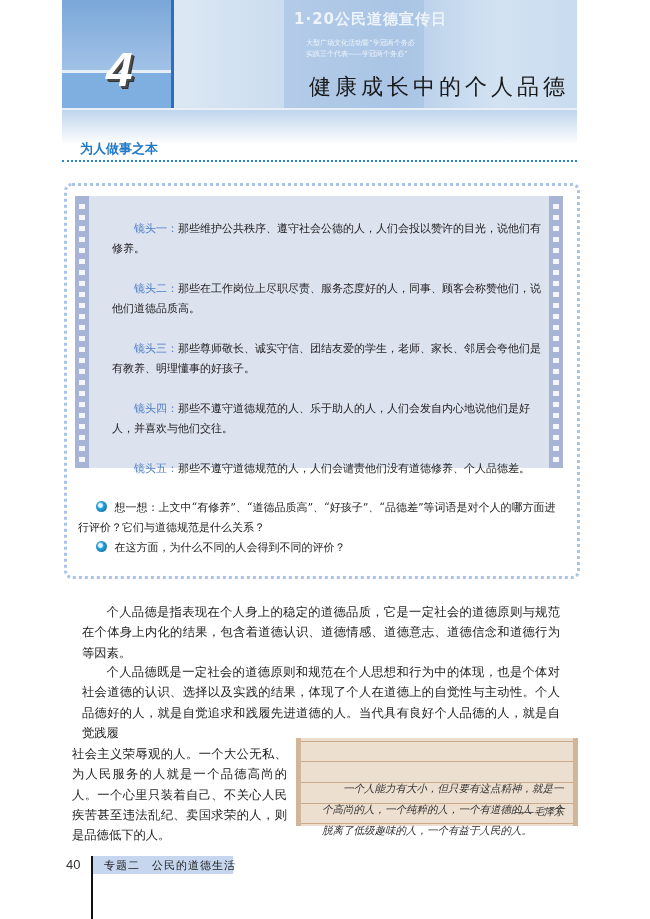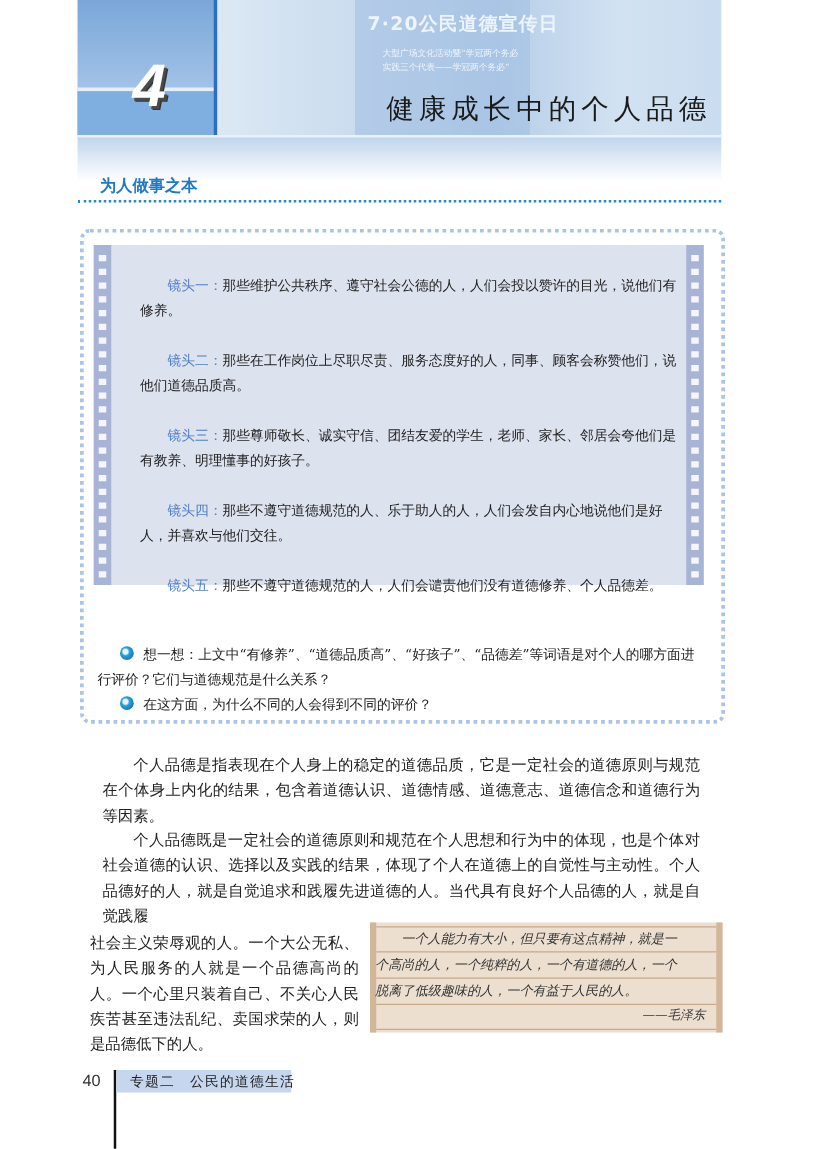--- a/index.html
+++ b/index.html
@@ -33,56 +33,56 @@
      border:3px dotted #a9c4e6; border-radius:8px; }
   .film { position:absolute; left:75px; top:196px; width:488px; height:272px; background:#dde2ef; }
   .sprocket { position:absolute; top:196px; width:14px; height:272px; background:#a8b4d6; }
   .sprocket .hole { position:absolute; left:4px; width:6px; height:5px; background:#f4f6fb; }
   .film-content { position:absolute; left:112px; top:208px; width:430px; font-size:11px; line-height:20px; font-family:"DejaVu Serif", serif; }
   .shot { margin-bottom:20px; text-indent:2em; }
   .shot-label { color:#4d7fc4; }
 
   .think { position:absolute; left:78px; top:498px; width:480px; font-size:11px; line-height:20px; font-family:"DejaVu Serif", serif; }
   .think p { margin:0; }
-  .think .q1 { text-indent:1.6em;margin-top:16px; }
+  .think .q1 { text-indent:1.6em; }
   .bullet { display:inline-block; width:11px; height:11px; border-radius:50%;
      background:radial-gradient(circle at 40% 40%, #e6f6ff 0 20%, #29a0d8 35%, #0b5d9a 100%);
      vertical-align:-1px; margin-right:8px; }
   .q2 { padding-left:1.6em; }
 
   .body-text { position:absolute; left:82px; width:478px; font-size:12.3px; line-height:20.3px; font-family:"Liberation Sans","DejaVu Sans", sans-serif; color:#222; }
   .body-text p { margin:0; text-indent:2em; text-align:justify; }
   .para-a { top:602px; }
   .para-b { top:662px; }
   .para-c { position:absolute; left:72px; top:744px; width:215px; font-size:12.3px; line-height:20.3px; text-align:justify; font-family:"Liberation Sans","DejaVu Sans", sans-serif; }
 
   .quote { position:absolute; left:296px; top:738px; width:282px; height:88px; background:#ecdfd0; }
   .quote .bar { position:absolute; top:0; width:5px; height:88px; background:#d2b69a; }
   .quote .rule { position:absolute; left:5px; width:272px; height:1px; background:#c9a98a; }
-  .quote-line { position:absolute; left:4px; width:256px; font-size:10.5px; font-style:italic; color:#333; font-family:Liberation Mono, monospace; white-space:nowrap; }
+  .quote-line { position:absolute; left:26px; width:256px; font-size:10.5px; font-style:italic; color:#333; font-family:Liberation Mono, monospace; white-space:nowrap;margin-top:38px; }
   .quote-author { position:absolute; right:14px; top:67px; font-size:10px; font-style:italic; color:#333; }
 
   .footer-vline { position:absolute; left:91px; top:856px; width:2px; height:63px; background:#111; }
   .page-number { position:absolute; left:66px; top:857px; font-size:13px; color:#333; font-family:"Liberation Sans", sans-serif; }
   .footer-tab { position:absolute; left:93px; top:856px; width:140px; height:18px; background:#c5d6ee; }
   .footer-label { position:absolute; left:104px; top:858px; font-size:11px; color:#222; letter-spacing:1px; }
 </style>
 </head>
 <body>
 
 <div class="banner">
   <div class="banner-left">
     <div class="stripe"></div>
     <div class="lower"></div>
     <div class="chapter-num">4</div>
   </div>
   <div class="banner-divider"></div>
   <div class="banner-photo">
     <div class="photo-sign"></div>
-    <div class="photo-sign-title">7·20公民道德宣传日</div>
+    <div class="photo-sign-title">1·20公民道德宣传日</div>
     <div class="photo-sign-sub">大型广场文化活动暨“学冠两个务必 实践三个代表——学冠两个务必”</div>
     <div class="chapter-title">健康成长中的个人品德</div>
   </div>
   <div class="banner-fade">
       <div class="line"></div>
     </div>
 </div>
 
 <div class="section-title">为人做事之本</div>
 <div class="section-rule"></div>

